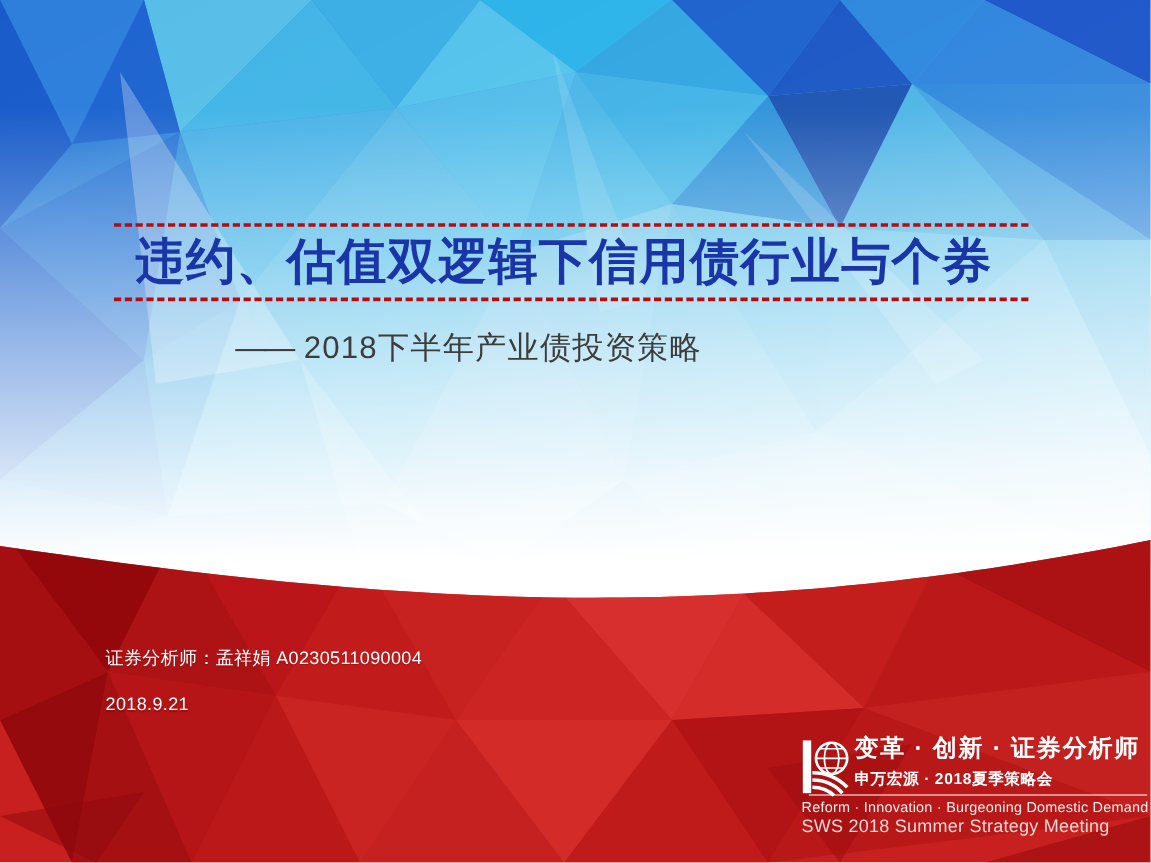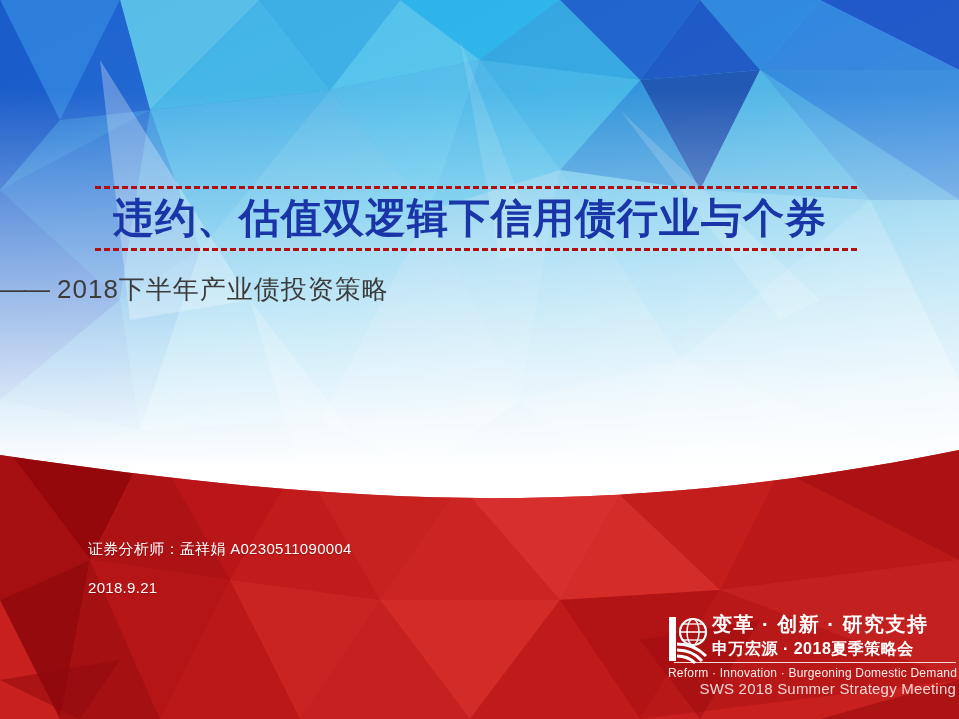--- a/index.html
+++ b/index.html
@@ -52,21 +52,21 @@
     line-height: 1.16;
     padding: 6px 0 5px 18px;
     white-space: nowrap;
   }
 
   #subtitle {
     position: absolute;
     left: 0;
     top: 272px;
     width: 781px;
-    text-align: left;
+    text-align: center;
     font-size: 26px;
     color: #3c3c3c;
     letter-spacing: 1px;
     white-space: nowrap;
   }
   #subtitle .emdash {
     letter-spacing: -2px;
     margin-right: 9px;
   }
 
@@ -106,41 +106,41 @@
   }
   .logo-cn-line1 {
     font-size: 20px;
     font-weight: bold;
     color: #ffffff;
     letter-spacing: 1.5px;
     line-height: 25px;
     white-space: nowrap;
   }
   .logo-cn-line2 {
-    font-size: 16px;
+    font-size: 13px;
     font-weight: bold;
     color: #ffffff;
     letter-spacing: 0.5px;
     line-height: 24px;
     white-space: nowrap;
   }
   #logo-divider {
     position: absolute;
     left: 6px;
     top: 52px;
     width: 282px;
     height: 1px;
     background: rgba(255,255,255,0.85);
   }
   #logo-en {
     position: absolute;
     left: 0;
     top: 55px;
     width: 288px;
-    text-align: right;
+    text-align: left;
   }
   .logo-en-line1 {
     font-size: 12px;
     color: rgba(255,255,255,0.92);
     letter-spacing: 0.2px;
     line-height: 16px;
     white-space: nowrap;
   }
   .logo-en-line2 {
     font-size: 15px;
@@ -293,21 +293,21 @@
       <line x1="12" y1="18" x2="38" y2="18" stroke="#ffffff" stroke-width="1.5"></line>
       <line x1="14.5" y1="10" x2="35.5" y2="10" stroke="#ffffff" stroke-width="1.3"></line>
       <line x1="14.5" y1="26" x2="35.5" y2="26" stroke="#ffffff" stroke-width="1.3"></line>
 
       <path d="M9,30 C20,30 30,34 38,42" fill="none" stroke="#ffffff" stroke-width="3"></path>
       <path d="M9,36 C19,36 28,40 34,47" fill="none" stroke="#ffffff" stroke-width="3"></path>
       <path d="M9,42 C17,42 23,45 27,49" fill="none" stroke="#ffffff" stroke-width="3"></path>
     </svg>
 
     <div id="logo-text">
-      <div class="logo-cn-line1">变革 · 创新 · 研究支持</div>
+      <div class="logo-cn-line1">变革 · 创新 · 证券分析师</div>
       <div class="logo-cn-line2">申万宏源 · 2018夏季策略会</div>
     </div>
 
     <div id="logo-divider"></div>
 
     <div id="logo-en">
       <div class="logo-en-line1">Reform · Innovation · Burgeoning Domestic Demand</div>
       <div class="logo-en-line2">SWS 2018 Summer Strategy Meeting</div>
     </div>
   </div>

